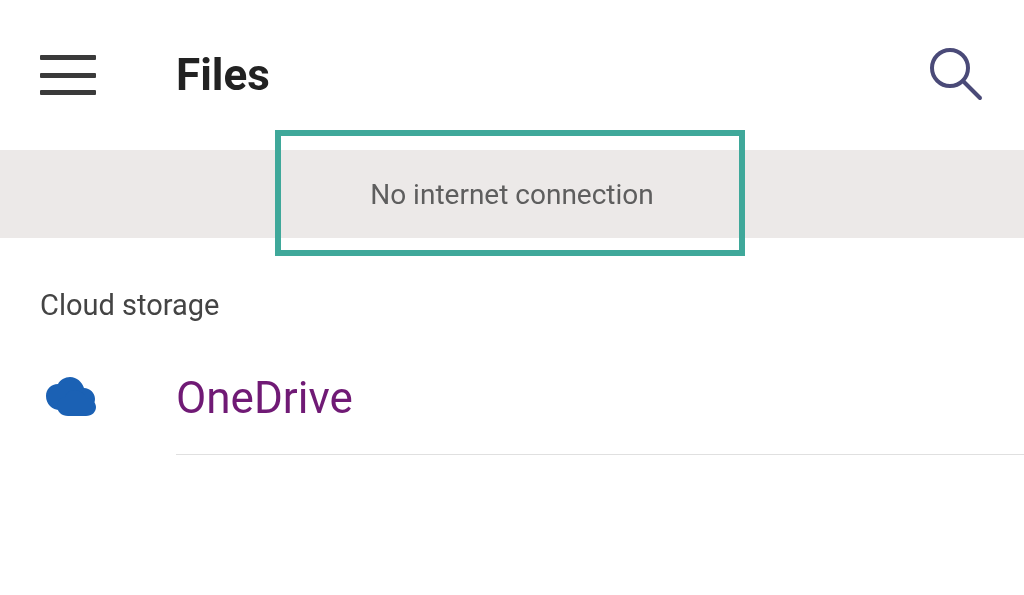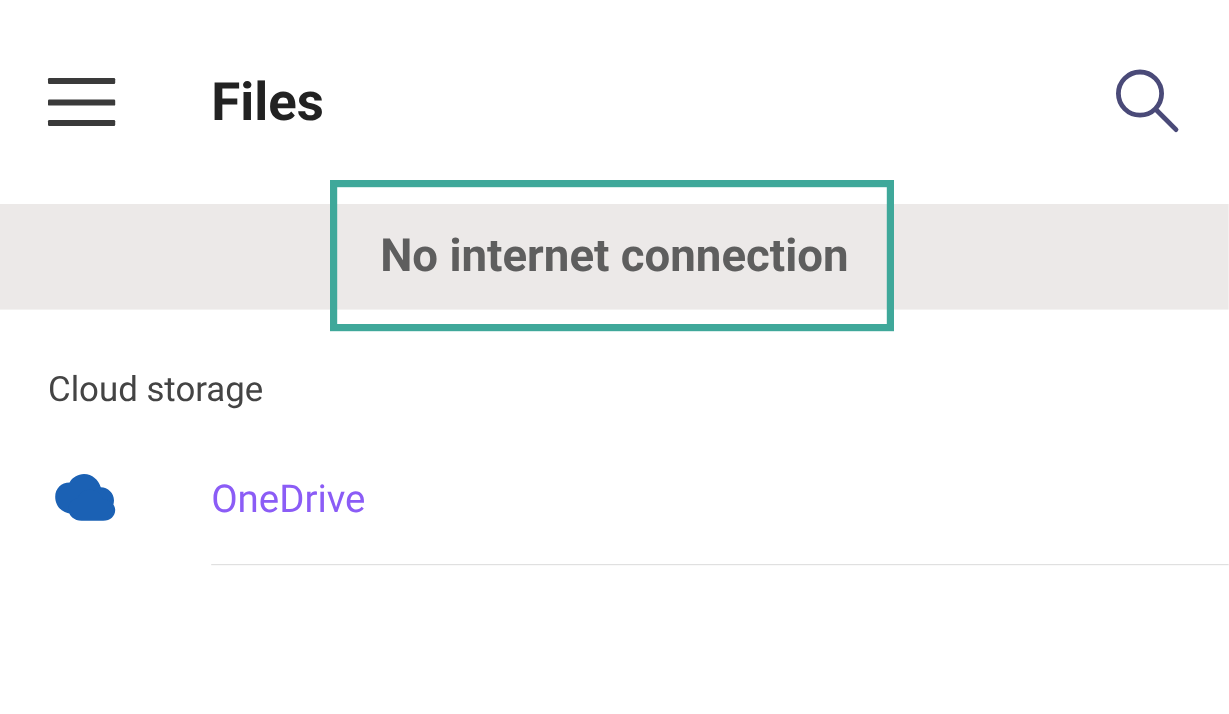--- a/index.html
+++ b/index.html
@@ -10,21 +10,21 @@
     body {
       font-family: -apple-system, BlinkMacSystemFont, "Segoe UI", Roboto, Helvetica, Arial, sans-serif;
       width: 1024px;
       height: 595px;
       background: #ffffff;
       overflow: hidden;
     }
     .header {
       display: flex;
       align-items: center;
-      height: 170px;
+      height: 150px;
       padding: 0 40px;
       background: #ffffff;
       position: relative;
     }
     .hamburger {
       width: 56px;
       height: 40px;
       display: flex;
       flex-direction: column;
       justify-content: space-between;
@@ -53,23 +53,23 @@
     .banner {
       width: 100%;
       background: #ece9e8;
       height: 88px;
       display: flex;
       align-items: center;
       justify-content: center;
       position: relative;
     }
     .banner-text {
-      font-size: 38px;
+      font-size: 28px;
       color: #5e5e5e;
-      font-weight: 700;
+      font-weight: 400;
       text-align: center;
     }
     .highlight-box {
       position: absolute;
       border: 6px solid #3fa89a;
       left: 275px;
       top: -20px;
       width: 470px;
       height: 126px;
       pointer-events: none;
@@ -87,22 +87,22 @@
       cursor: pointer;
     }
     .storage-icon {
       width: 64px;
       height: 48px;
       display: flex;
       align-items: center;
       justify-content: center;
     }
     .storage-label {
-      font-size: 32px;
-      color: #8b5cf6;
+      font-size: 44px;
+      color: #701a75;
       font-weight: 400;
       margin-left: 72px;
     }
     .divider {
       height: 1px;
       background: #e0e0e0;
       margin-left: 176px;
     }
   </style>
 </head>

